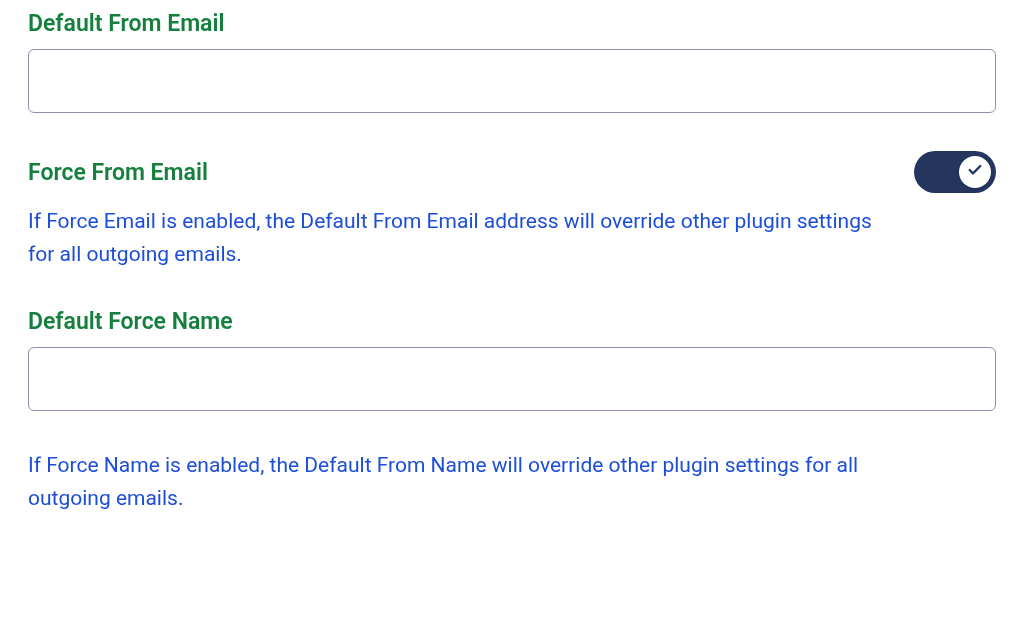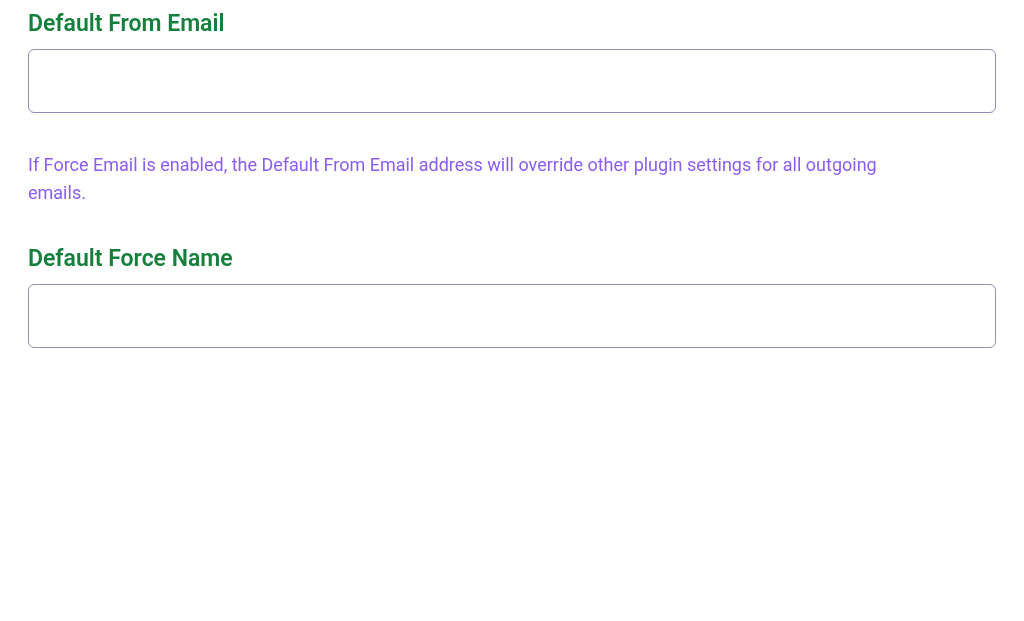--- a/index.html
+++ b/index.html
@@ -35,23 +35,23 @@
       width: 100%;
       height: 64px;
       border: 1.5px solid #8c91b2;
       border-radius: 6px;
       padding: 0 14px;
       font-size: 18px;
       color: #2a3656;
       background: #ffffff;
     }
     .description {
-      font-size: 18px;
+      font-size: 21px;
       line-height: 1.55;
-      color: #8b5cf6;
+      color: #1d4ed8;
       margin-top: 10px;
       max-width: 872px;
     }
     .toggle {
       position: relative;
       width: 82px;
       height: 42px;
       border-radius: 21px;
       cursor: pointer;
       flex-shrink: 0;
@@ -91,24 +91,37 @@
 <body>
 
 <div class="field-group">
   <div class="label-row">
     <label class="label">Default From Email</label>
   </div>
   <input type="text" class="input-text" value="" style="">
 </div>
 
 <div class="field-group">
+  <div class="label-row">
+    <label class="label">Force From Email</label>
+    <div class="toggle on">
+      <div class="knob">
+        <span>
+          <svg width="16" height="16" viewBox="0 0 24 24" fill="none" stroke-width="3.5" stroke-linecap="round" stroke-linejoin="round">
+              <polyline points="4 12 9 17 20 6"></polyline>
+            </svg>
+        </span>
+      </div>
+    </div>
+  </div>
   <p class="description">If Force Email is enabled, the Default From Email address will override other plugin settings for all outgoing emails.</p>
 </div>
 
 <div class="field-group">
   <div class="label-row">
     <label class="label">Default Force Name</label>
   </div>
   <input type="text" class="input-text" value="" style="">
 </div>
 
 <div class="field-group">
+  <p class="description">If Force Name is enabled, the Default From Name will override other plugin settings for all outgoing emails.</p>
 </div>
 
 </body></html>

